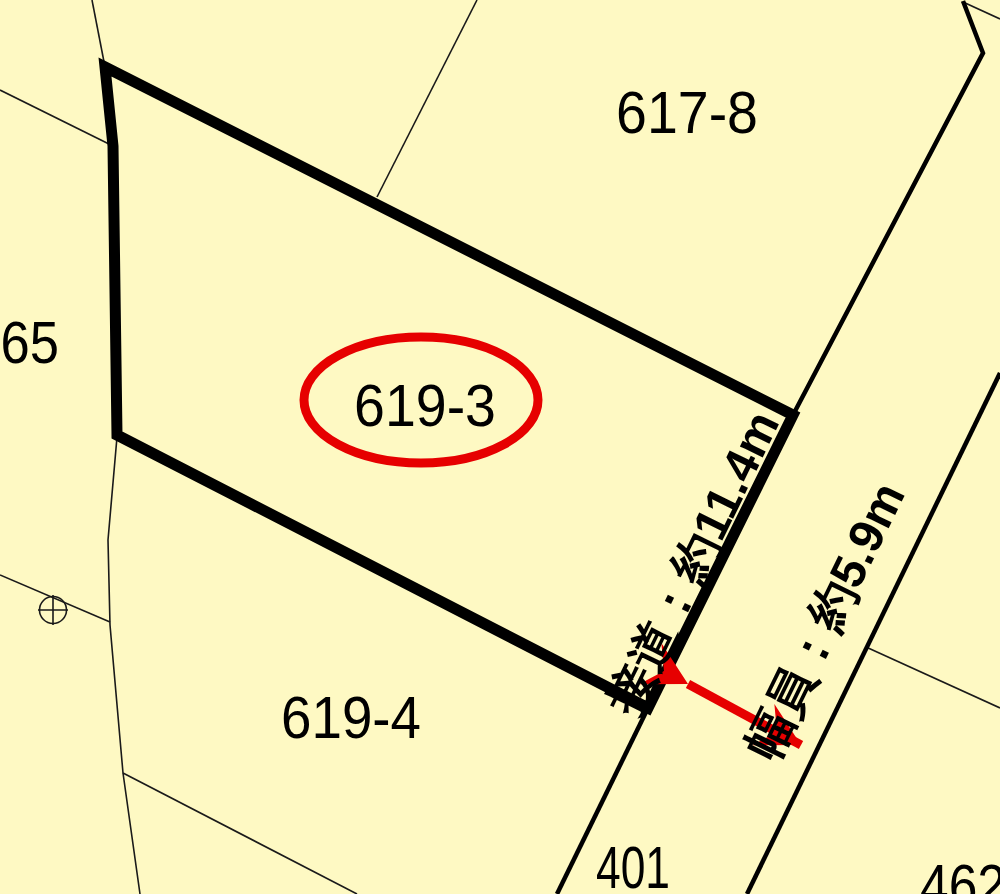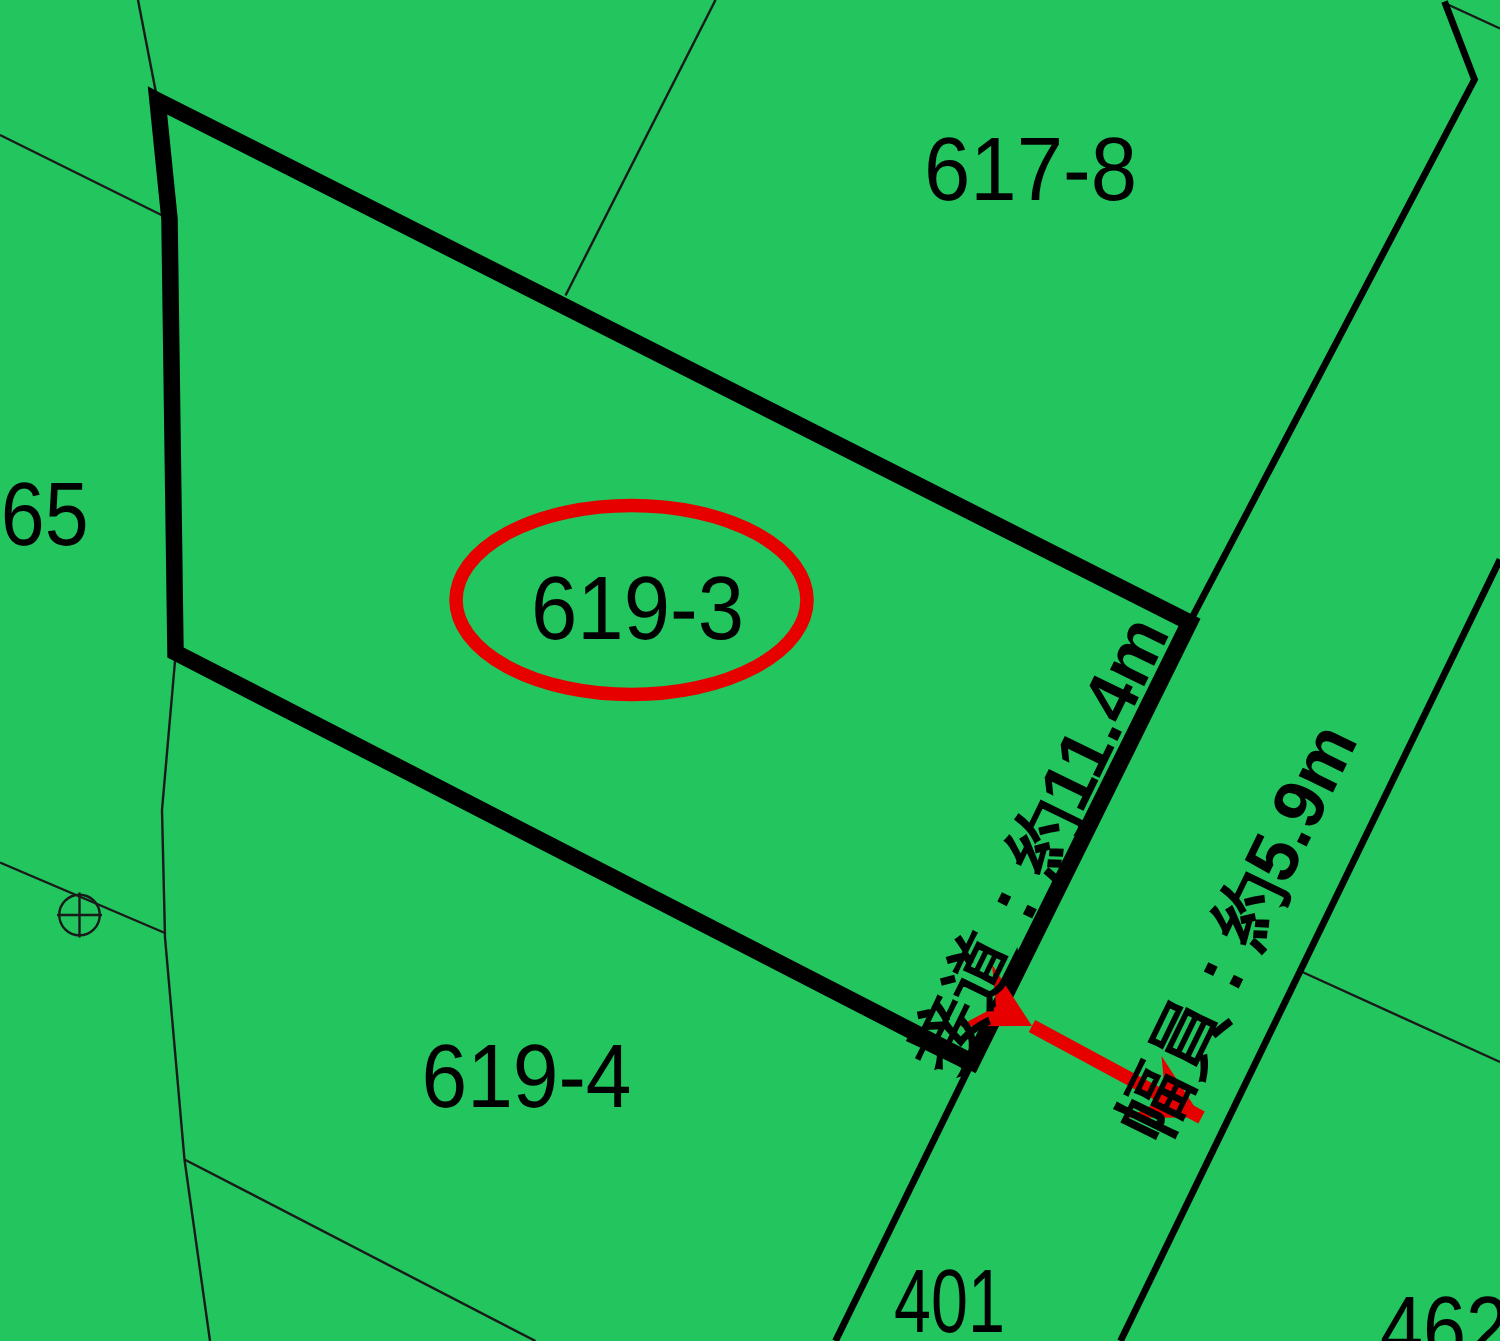--- a/index.html
+++ b/index.html
@@ -8,21 +8,21 @@
     background: #ffffff;
     width: 1000px;
     height: 894px;
     overflow: hidden;
     font-family: "Liberation Sans", sans-serif;
   }
   .map-stage {
     position: relative;
     width: 1000px;
     height: 894px;
-    background: #22c55e;
+    background: #fef9c3;
   }
   svg { display: block; }
   text {
     font-family: "Liberation Sans", sans-serif;
     fill: #000000;
   }
   .parcel-num { font-size: 60px; }
   .road-note  { font-size: 48px; font-weight: bold; }
 </style>
 </head>

